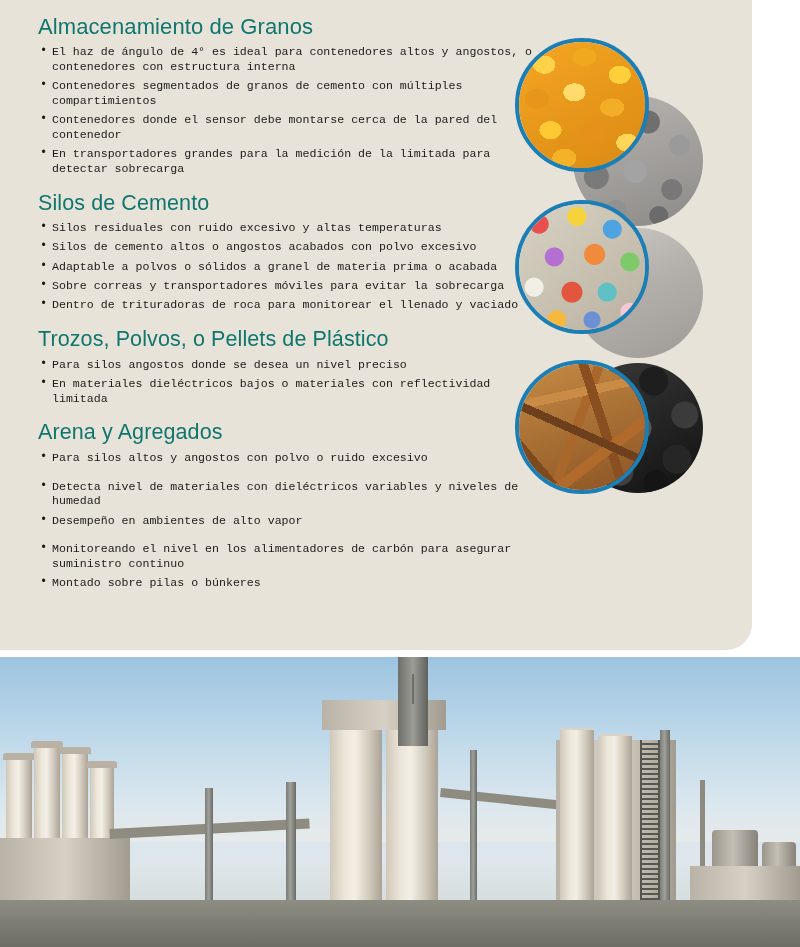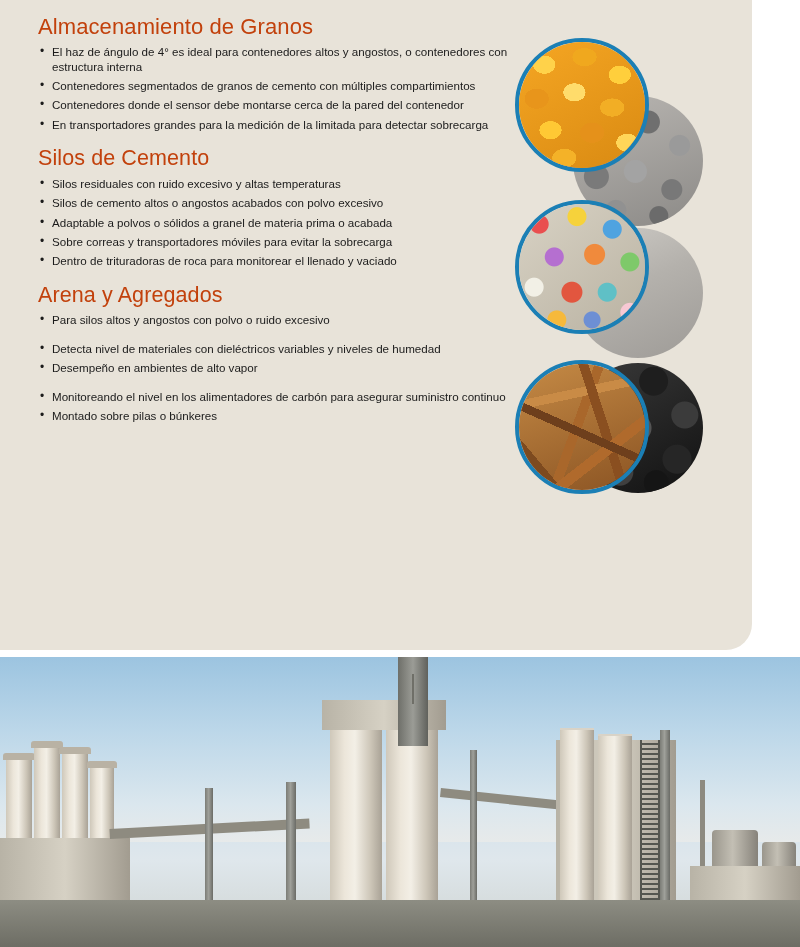--- a/index.html
+++ b/index.html
@@ -38,41 +38,42 @@
   #content {
     position: absolute;
     left: 38px;
     top: 14px;
     width: 500px;
   }
 
   .section { margin-bottom: 6px; }
 
   .sec-title {
-    color: #c2410c;
+    color: #0f766e;
     font-size: 21.5px;
     font-weight: normal;
     letter-spacing: 0.1px;
     margin: 0 0 6px 0;
     line-height: 1.15;
   }
   .section.first .sec-title { font-size: 22px; }
 
   ul.bullets {
     list-style: none;
     margin: 0 0 0 0;
     padding: 0;
   }
   ul.bullets li {
     position: relative;
     padding-left: 14px;
     margin-bottom: 4.5px;
     font-size: 11.6px;
     line-height: 1.27;
     color: #1b1b1b;
+    font-family: Liberation Mono, monospace;
   }
   ul.bullets li::before {
     content: "•";
     position: absolute;
     left: 2px;
     top: -1px;
     font-size: 12px;
     color: #1b1b1b;
   }
 
@@ -274,20 +275,27 @@
       <h2 class="sec-title">Silos de Cemento</h2>
       <ul class="bullets">
         <li>Silos residuales con ruido excesivo y altas temperaturas</li>
         <li>Silos de cemento altos o angostos acabados con polvo excesivo</li>
         <li>Adaptable a polvos o sólidos a granel de materia prima o acabada</li>
         <li>Sobre correas y transportadores móviles para evitar la sobrecarga</li>
         <li>Dentro de trituradoras de roca para monitorear el llenado y vaciado</li>
       </ul>
     </div>
 
+    <div class="section">
+      <h2 class="sec-title">Trozos, Polvos, o Pellets de Plástico</h2>
+      <ul class="bullets">
+        <li>Para silos angostos donde se desea un nivel preciso</li>
+        <li>En materiales dieléctricos bajos o materiales con reflectividad limitada</li>
+      </ul>
+    </div>
 
     <div class="section">
       <h2 class="sec-title">Arena y Agregados</h2>
       <ul class="bullets">
         <li>Para silos altos y angostos con polvo o ruido excesivo</li>
       </ul>
     </div>
 
     <div class="section">
       <ul class="bullets">

